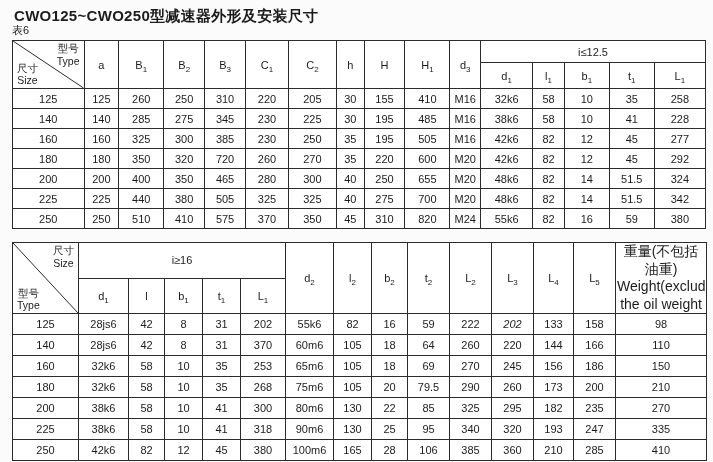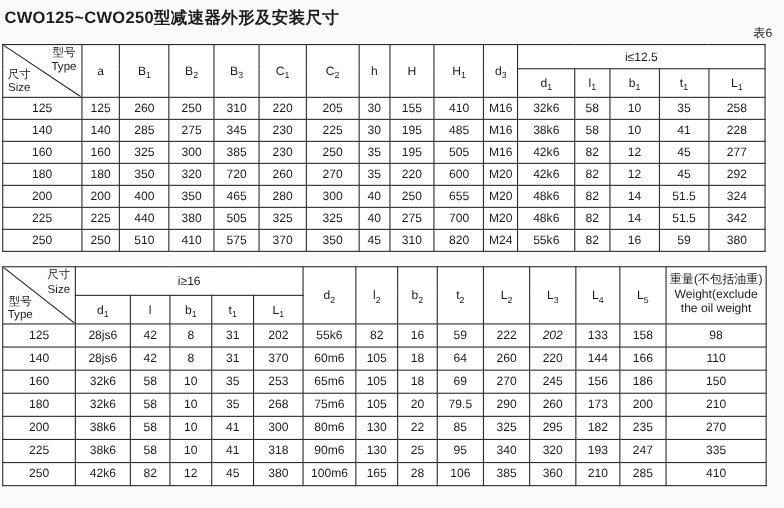--- a/index.html
+++ b/index.html
@@ -1,45 +1,45 @@
 <!DOCTYPE html>
 <html><head>
 <meta charset="utf-8">
 <style>
   html,body{margin:0;padding:0;background:#fbfbfb;}
   body{
     width:713px;height:462px;overflow:hidden;
     font-family:"Liberation Sans","DejaVu Sans",sans-serif;
     color:#1c1c1c;
   }
-  .page{padding:7px 9px 0 2px;}
+  .page{padding:7px 9px 0 12px;}
   .title-zh{font-size:15px;font-weight:700;letter-spacing:.3px;margin:0 0 5px 2px;}
   .title-en{font-size:15px;font-weight:400;margin:0 0 0 2px;}
-  .table-tag{font-size:11px;text-align:right;margin:-8px 2px 2px 0;}
+  .table-tag{font-size:11px;margin:-8px 2px 2px 0;}
   table{
     border-collapse:collapse;table-layout:fixed;width:694px;
     font-size:11px;background:#fff;
   }
   table{border:1px solid #0ea5e9;}
   th,td{
     border:1px solid #2b2b2b;text-align:center;vertical-align:middle;
     padding:0;font-weight:400;overflow:hidden;white-space:nowrap;
   }
   #t1 td{height:19px;}
   #t2 td{height:20px;}
   #t1 thead tr:first-child th{height:21px;}
   #t1 thead tr:last-child th{height:25px;}
   #t2 thead tr:first-child th{height:25px;}
   #t2 thead tr:last-child th{height:25px;}
   sub{font-size:8px;line-height:0;}
   th.corner{position:relative;padding:0;}
   th.corner svg{position:absolute;left:0;top:0;width:100%;height:100%;}
   .c-top{position:absolute;top:1px;right:4px;text-align:center;line-height:1.2;font-size:10.5px;}
   .c-bottom{position:absolute;bottom:1px;left:4px;text-align:center;line-height:1.2;font-size:10.5px;}
-  th.weight{font-size:11px;line-height:1.25;white-space:normal;padding:0 1px;}
+  th.weight{font-size:14px;line-height:1.25;white-space:normal;padding:0 1px;}
   .tbl-gap{height:13px;}
 </style>
 </head>
 <body>
 
 <div class="page">
 
   <div class="title-zh">CWO125~CWO250型减速器外形及安装尺寸</div>
   <div class="table-tag">表6</div>
 

